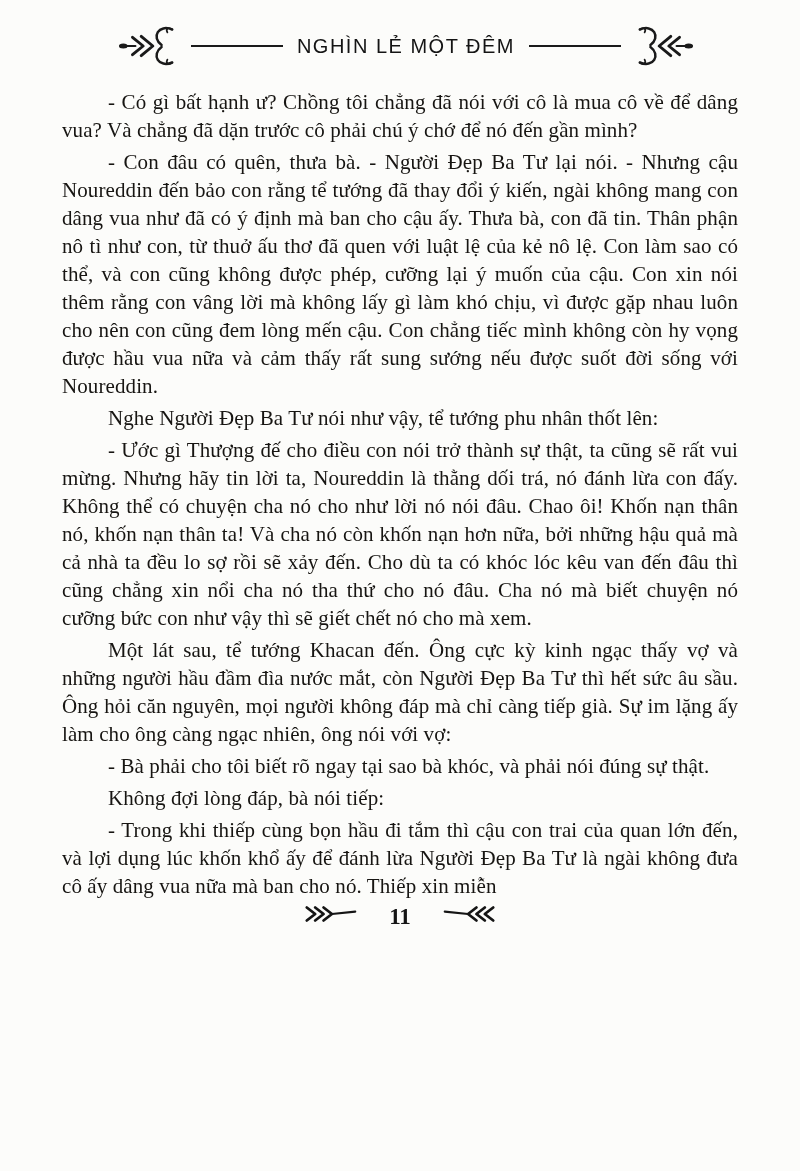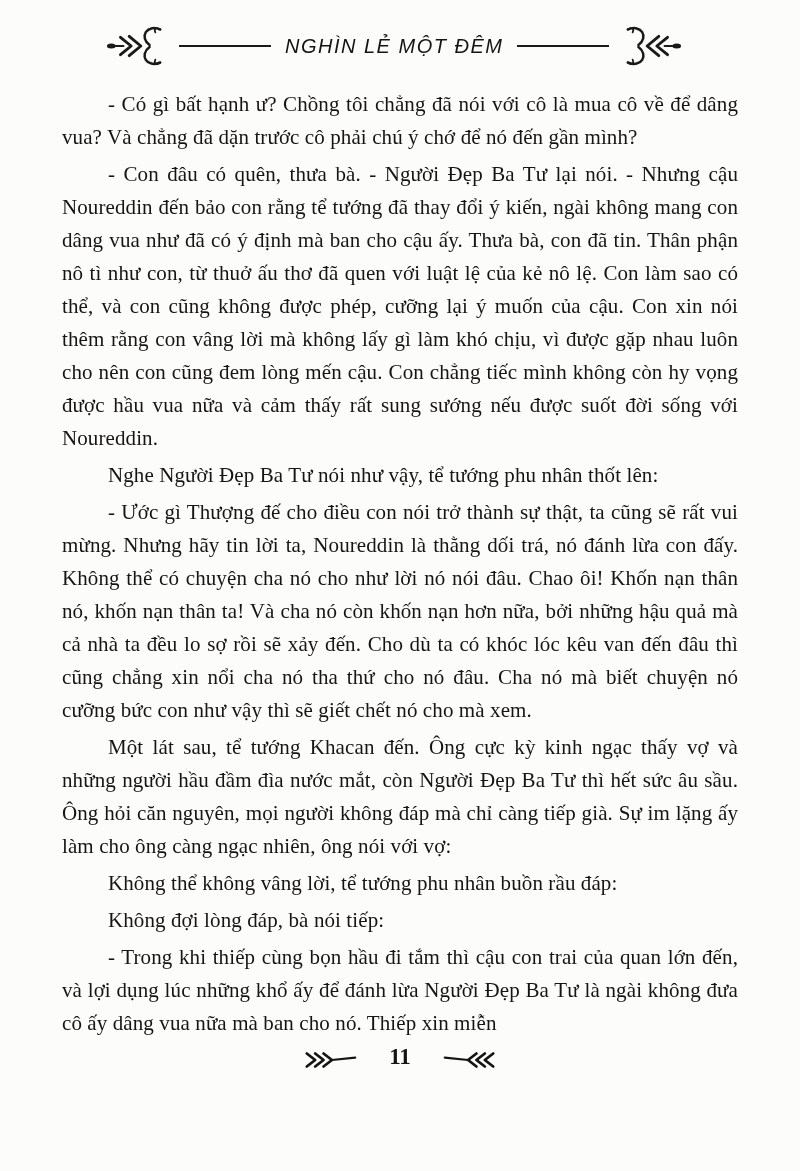--- a/index.html
+++ b/index.html
@@ -17,26 +17,25 @@
   }
   .page {
     padding: 12px 62px 0 62px;
     box-sizing: border-box;
   }
 
   
   .header {
     display: flex;
     align-items: center;
-    justify-content: flex-start;
+    justify-content: flex-end;
     gap: 12px;
     margin: 8px auto 16px auto;
     width: 590px;
     height: 52px;
-    font-style: italic;
   }
   .header .rule {
     width: 92px;
     height: 2px;
     background: #1a1a1a;
     flex: 0 0 auto;
   }
   .header .orn {
     flex: 0 0 auto;
     display: block;
@@ -47,33 +46,33 @@
     font-weight: 500;
     letter-spacing: 1.5px;
     white-space: nowrap;
     color: #141414;
     padding: 0 2px;
   }
 
   
   .body-text {
     font-size: 21px;
-    line-height: 33px;
+    line-height: 28px;
     text-align: justify;
     letter-spacing: 0.1px;
   }
   .body-text p {
     margin: 0 0 4px 0;
     text-indent: 46px;
   }
 
   
   .footer {
     display: flex;
-    align-items: flex-end;
+    align-items: flex-start;
     justify-content: center;
     gap: 31px;
     margin-top: 0;
   }
   .page-number {
     font-family: "Liberation Serif", serif;
     font-size: 23px;
     font-weight: bold;
     color: #151515;
   }
@@ -113,23 +112,23 @@
       </g>
     </svg>
   </div>
 
   <div class="body-text">
     <p>- Có gì bất hạnh ư? Chồng tôi chẳng đã nói với cô là mua cô về để dâng vua? Và chẳng đã dặn trước cô phải chú ý chớ để nó đến gần mình?</p>
     <p>- Con đâu có quên, thưa bà. - Người Đẹp Ba Tư lại nói. - Nhưng cậu Noureddin đến bảo con rằng tể tướng đã thay đổi ý kiến, ngài không mang con dâng vua như đã có ý định mà ban cho cậu ấy. Thưa bà, con đã tin. Thân phận nô tì như con, từ thuở ấu thơ đã quen với luật lệ của kẻ nô lệ. Con làm sao có thể, và con cũng không được phép, cưỡng lại ý muốn của cậu. Con xin nói thêm rằng con vâng lời mà không lấy gì làm khó chịu, vì được gặp nhau luôn cho nên con cũng đem lòng mến cậu. Con chẳng tiếc mình không còn hy vọng được hầu vua nữa và cảm thấy rất sung sướng nếu được suốt đời sống với Noureddin.</p>
     <p>Nghe Người Đẹp Ba Tư nói như vậy, tể tướng phu nhân thốt lên:</p>
     <p>- Ước gì Thượng đế cho điều con nói trở thành sự thật, ta cũng sẽ rất vui mừng. Nhưng hãy tin lời ta, Noureddin là thằng dối trá, nó đánh lừa con đấy. Không thể có chuyện cha nó cho như lời nó nói đâu. Chao ôi! Khốn nạn thân nó, khốn nạn thân ta! Và cha nó còn khốn nạn hơn nữa, bởi những hậu quả mà cả nhà ta đều lo sợ rồi sẽ xảy đến. Cho dù ta có khóc lóc kêu van đến đâu thì cũng chẳng xin nổi cha nó tha thứ cho nó đâu. Cha nó mà biết chuyện nó cưỡng bức con như vậy thì sẽ giết chết nó cho mà xem.</p>
     <p>Một lát sau, tể tướng Khacan đến. Ông cực kỳ kinh ngạc thấy vợ và những người hầu đầm đìa nước mắt, còn Người Đẹp Ba Tư thì hết sức âu sầu. Ông hỏi căn nguyên, mọi người không đáp mà chỉ càng tiếp già. Sự im lặng ấy làm cho ông càng ngạc nhiên, ông nói với vợ:</p>
-    <p>Không thể không vâng lời, tể tướng phu nhân buồn rầu đáp:</p>
+    <p>- Bà phải cho tôi biết rõ ngay tại sao bà khóc, và phải nói đúng sự thật.</p>
     <p>Không đợi lòng đáp, bà nói tiếp:</p>
-    <p>- Trong khi thiếp cùng bọn hầu đi tắm thì cậu con trai của quan lớn đến, và lợi dụng lúc những khổ ấy để đánh lừa Người Đẹp Ba Tư là ngài không đưa cô ấy dâng vua nữa mà ban cho nó. Thiếp xin miễn</p>
+    <p>- Trong khi thiếp cùng bọn hầu đi tắm thì cậu con trai của quan lớn đến, và lợi dụng lúc khốn khổ ấy để đánh lừa Người Đẹp Ba Tư là ngài không đưa cô ấy dâng vua nữa mà ban cho nó. Thiếp xin miễn</p>
   </div>
 
   <div class="footer">
     <svg width="54" height="20" viewBox="0 0 58 20" aria-hidden="true">
       <g stroke="#151515" fill="none" stroke-width="3" stroke-linecap="round" stroke-linejoin="round">
         <path d="M3,3 L12,10 L3,17"></path>
         <path d="M12,3 L21,10 L12,17"></path>
         <path d="M21,3 L30,10 L21,17"></path>
         <path d="M30,10 L55,7.5" stroke-width="2.4"></path>
       </g>

